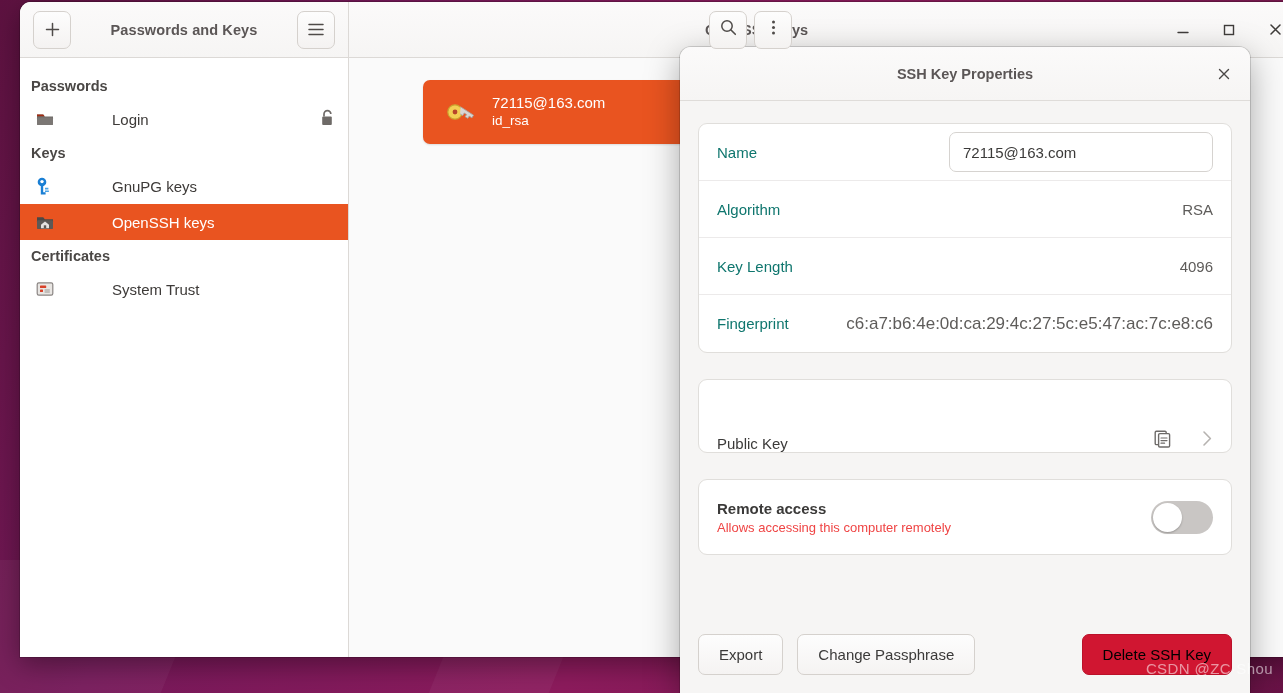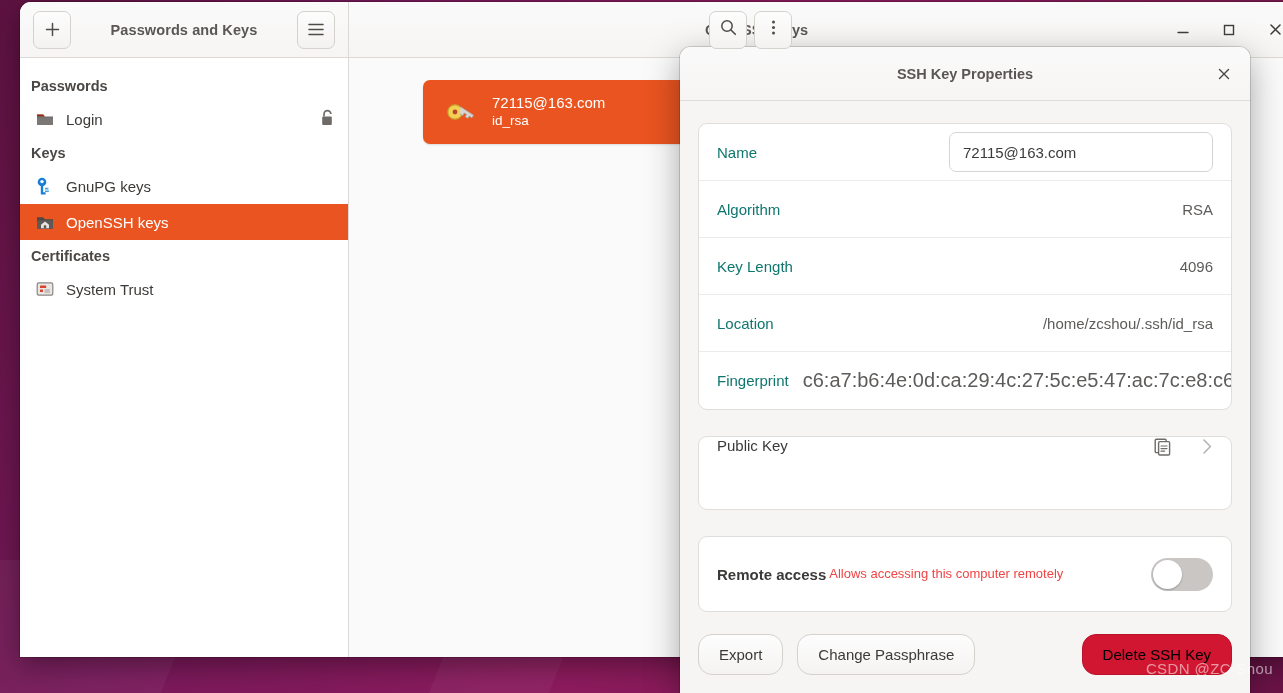--- a/index.html
+++ b/index.html
@@ -126,21 +126,21 @@
     height: 36px;
     padding: 0 12px 0 14px;
     font-size: 15px;
     color: #3d3a38;
     cursor: pointer;
   }
   .side-item.selected {
     background: #e95420;
     color: #ffffff;
   }
-  .side-item .label { flex: 1; }
+  .side-item .label { flex: 1; margin-left: 46px; }
   .side-ico { width: 22px; height: 22px; flex: none; }
 
   
   .content {
     flex: 1;
     background: #fafafa;
     padding: 22px 0 0 74px;
   }
   .key-card {
     width: 270px;
@@ -221,59 +221,59 @@
   }
   .prow:last-child { border-bottom: none; }
   .prow .k { color: #0f766e; flex: none; }
   .prow .v {
     margin-left: auto;
     color: #5e5c5a;
     text-align: right;
     white-space: nowrap;
   }
   .prow.fp { justify-content: space-between; }
-  .prow.fp .v { font-size: 20px; margin-left: 14px; }
+  .prow.fp .v { font-size: 17px; margin-left: 14px; }
 
   .name-input {
     margin-left: auto;
     width: 264px;
     height: 40px;
     border: 1px solid #d6d3d0;
     border-radius: 7px;
     background: #ffffff;
     font: 15px "Liberation Sans", sans-serif;
     color: #3b3a39;
     padding: 0 13px;
     outline: none;
   }
 
   .row-action {
     display: flex;
-    align-items: flex-start;
+    align-items: flex-end;
     min-height: 72px;
     padding: 0 18px;
     cursor: pointer;
   }
   .row-action .k { font-size: 15px; color: #3b3a39; }
   .row-icons {
     margin-left: auto;
     display: flex;
     align-items: center;
     gap: 30px;
     color: #6e6b69;
   }
   .chev { color: #b6b3b0; font-size: 17px; }
 
   .row-toggle {
     display: flex;
     align-items: center;
     min-height: 74px;
     padding: 0 18px;
   }
-  .rt-texts { display: flex; flex-direction: row; gap: 3px; }
+  .rt-texts { display: flex; flex-direction: column; gap: 3px; }
   .rt-title { font-size: 15px; font-weight: bold; color: #3b3a39; }
   .rt-sub { font-size: 13px; color: #ef4444; }
   .switch {
     margin-left: auto;
     width: 62px; height: 33px;
     border-radius: 17px;
     background: #c9c6c4;
     position: relative;
     cursor: pointer;
     flex: none;
@@ -290,21 +290,21 @@
   .dlg-footer {
     flex: none;
     padding: 6px 18px 18px 18px;
     display: flex;
     align-items: center;
     gap: 14px;
   }
   .btn {
     height: 41px;
     padding: 0 20px;
-    border-radius: 14px;
+    border-radius: 7px;
     border: 1px solid #d5d1cd;
     background: linear-gradient(to bottom, #fdfdfd, #f5f3f2);
     font: 15px "Liberation Sans", sans-serif;
     color: #3b3a39;
     cursor: pointer;
     display: flex; align-items: center; justify-content: center;
   }
   .btn.danger {
     background: #d01631;
     border-color: #bb1129;
@@ -486,24 +486,20 @@
         <input class="name-input" type="text" value="72115@163.com" style="">
       </div>
       <div class="prow">
         <span class="k">Algorithm</span>
         <span class="v">RSA</span>
       </div>
       <div class="prow">
         <span class="k">Key Length</span>
         <span class="v">4096</span>
       </div>
-      <div class="prow">
-        <span class="k">Location</span>
-        <span class="v">/home/zcshou/.ssh/id_rsa</span>
-      </div>
       <div class="prow fp">
         <span class="k">Fingerprint</span>
         <span class="v">c6:a7:b6:4e:0d:ca:29:4c:27:5c:e5:47:ac:7c:e8:c6</span>
       </div>
     </div>
 
     <div class="card">
       <div class="row-action">
         <span class="k">Public Key</span>
         <span class="row-icons">

